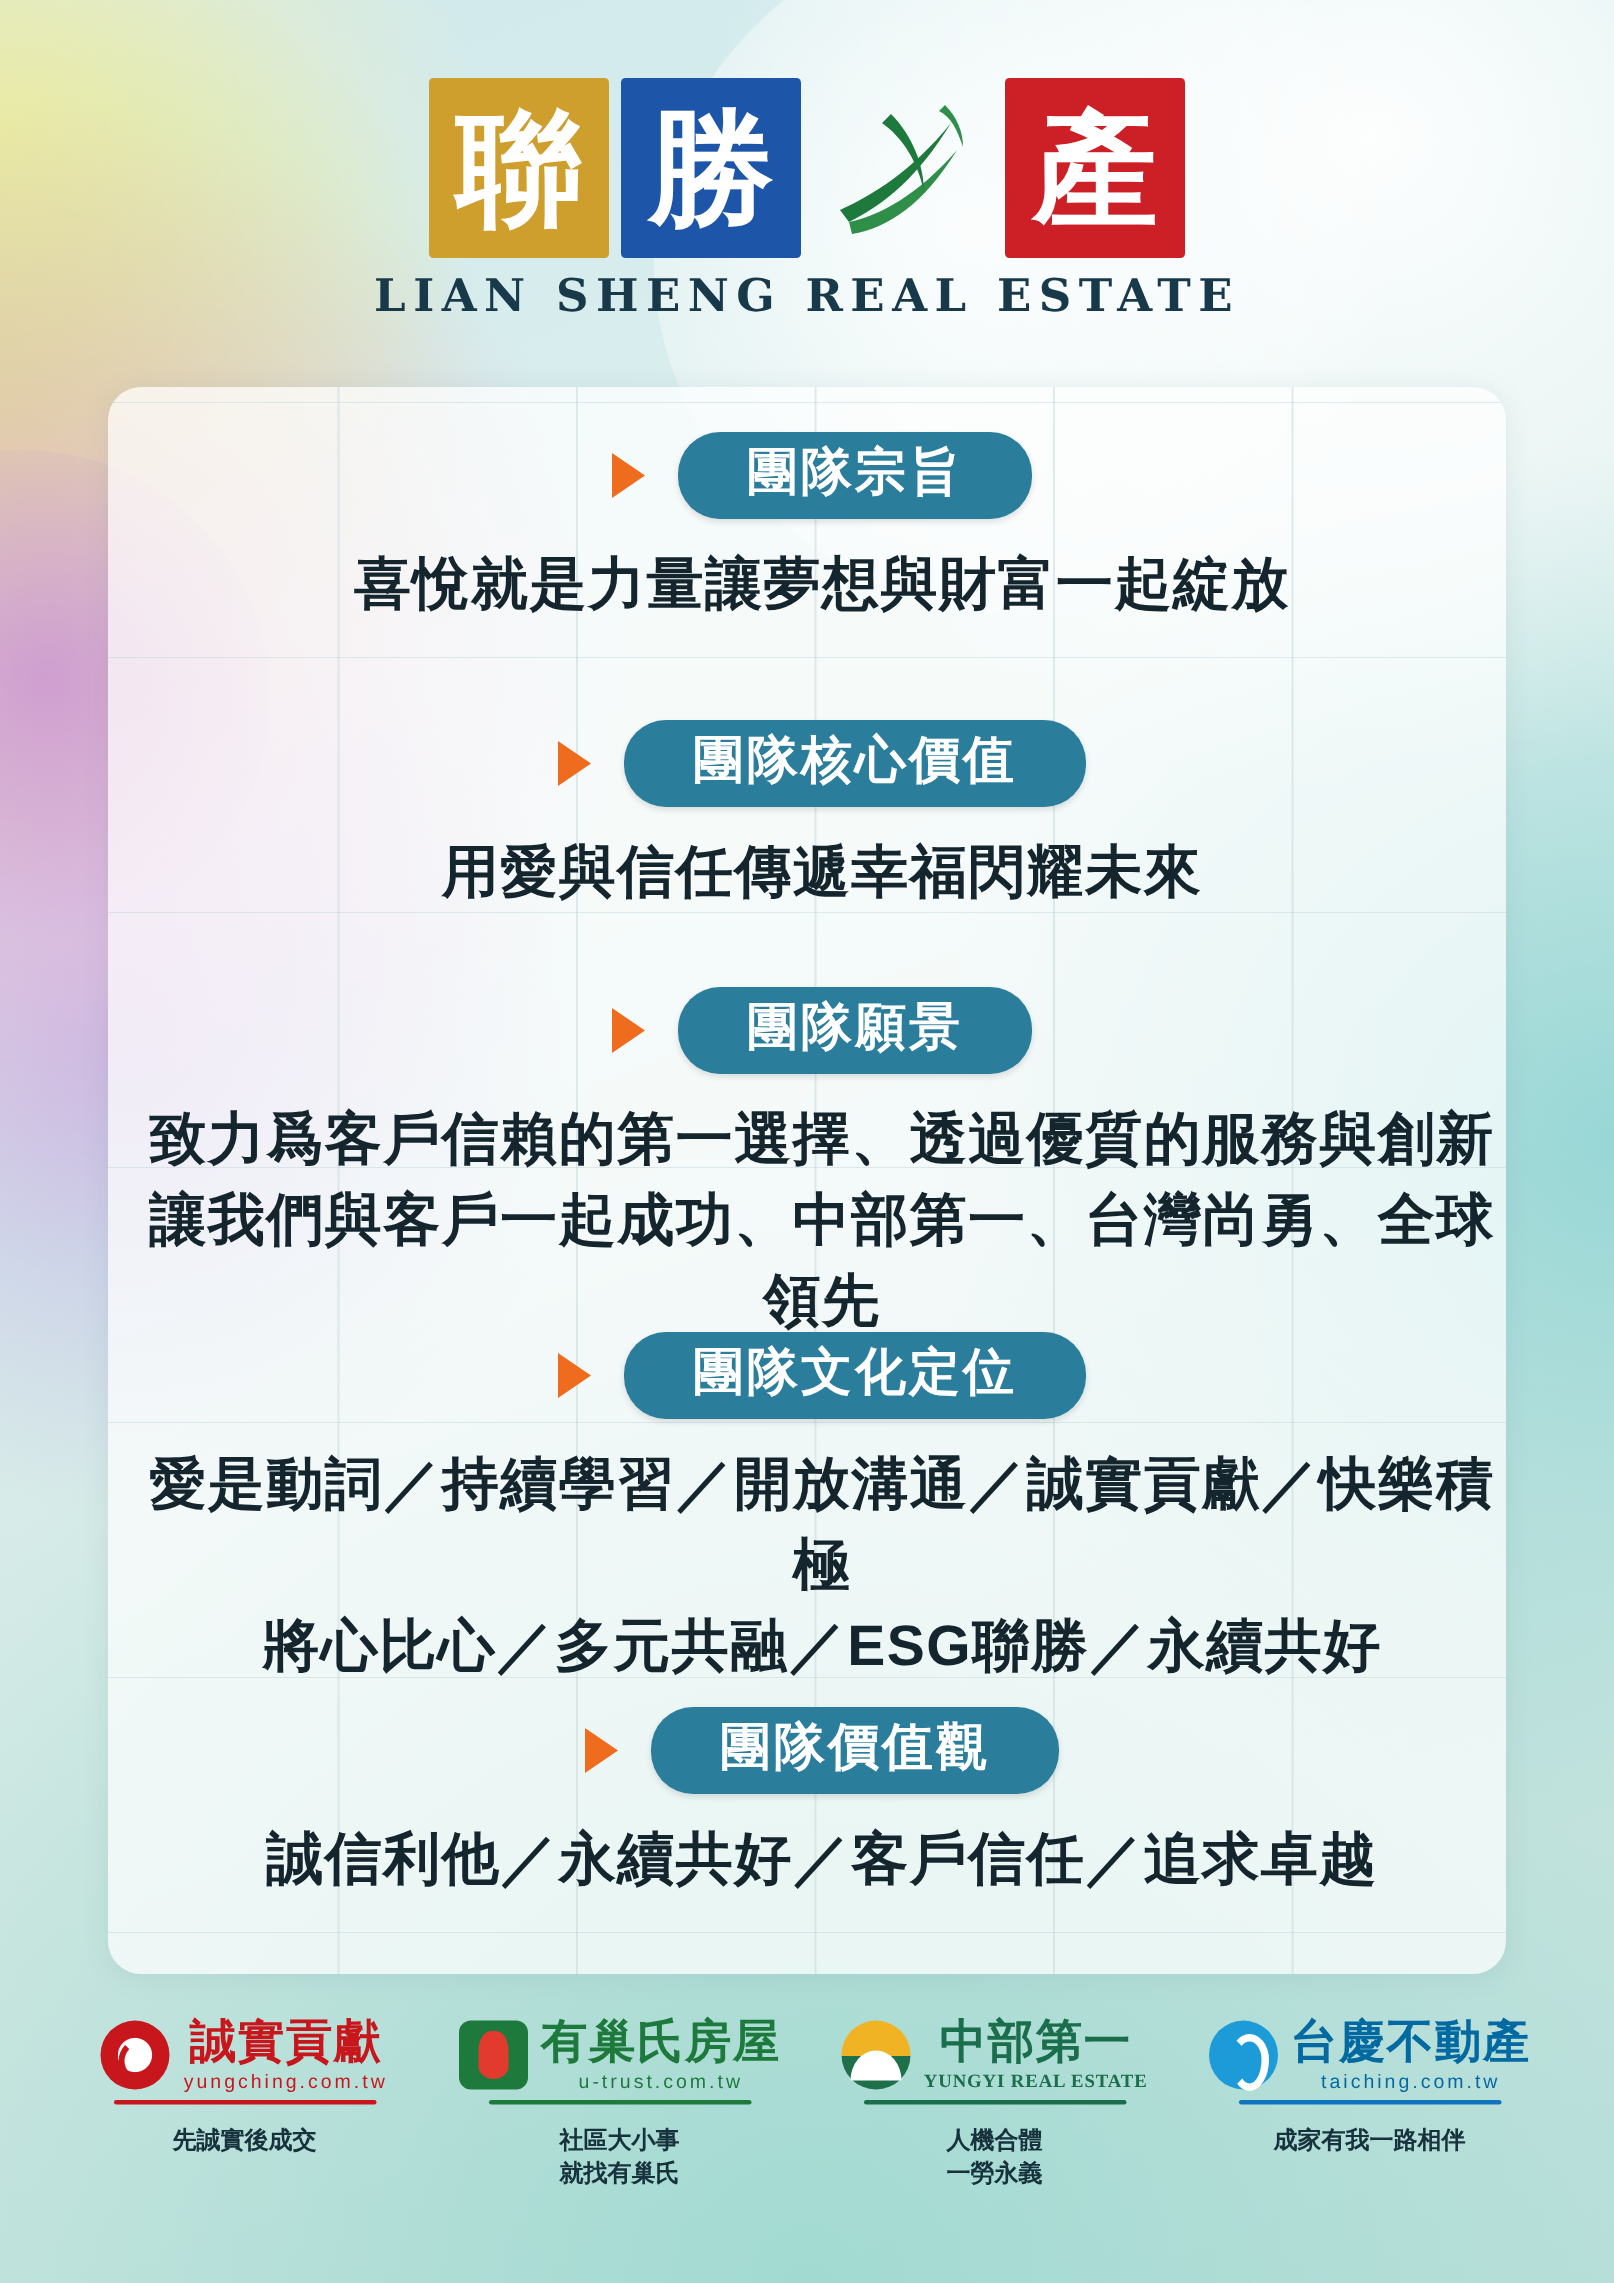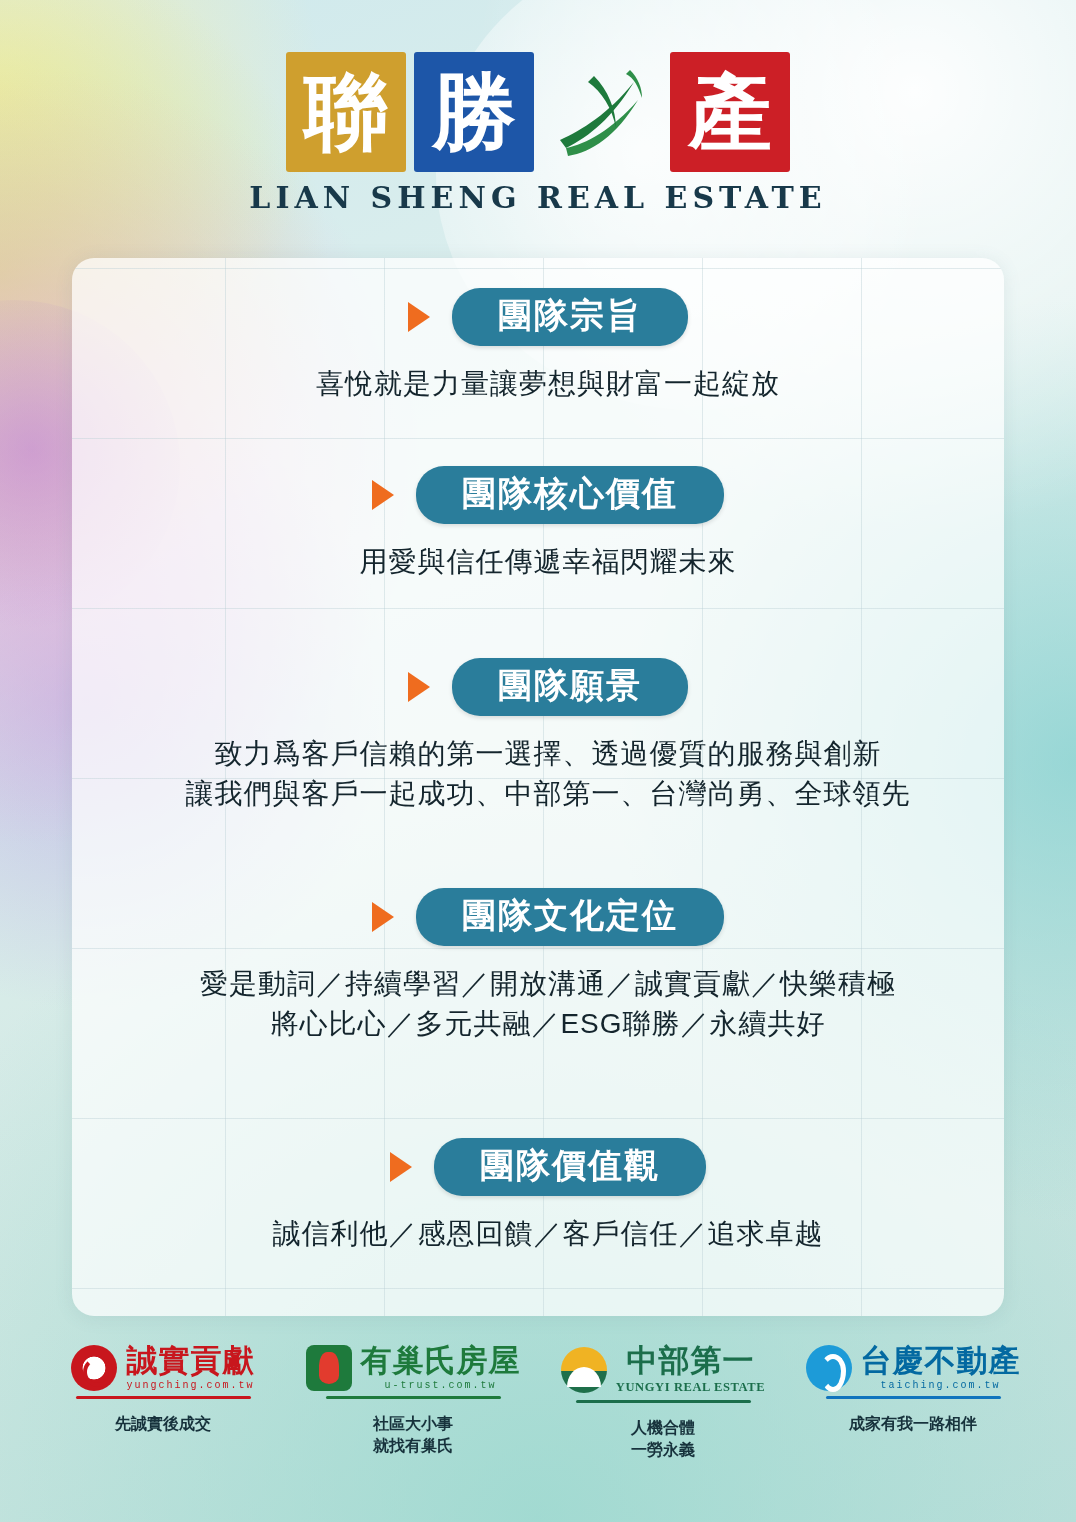--- a/index.html
+++ b/index.html
@@ -137,29 +137,29 @@
     letter-spacing: 2px;
     border-radius: 28px;
     padding: 9px 46px 12px;
     line-height: 1.1;
     white-space: nowrap;
     box-shadow: 0 2px 4px rgba(0,0,0,0.12);
   }
   .sec-body {
     margin-top: 18px;
     color: #14252d;
-    font-weight: normal;
-    font-size: 28px;
+    font-weight: bold;
+    font-size: 38px;
     line-height: 1.42;
     letter-spacing: 1px;
   }
   .sec-body .line { display: block; }
 
   .s1 { position:absolute; top: 30px;  left: 0; right: 0; }
-  .s2 { position:absolute; top: 208px; left: 0; right: 0; }
+  .s2 { position:absolute; top: 222px; left: 0; right: 0; }
   .s3 { position:absolute; top: 400px; left: 0; right: 0; }
   .s4 { position:absolute; top: 630px; left: 0; right: 0; }
   .s5 { position:absolute; top: 880px; left: 0; right: 0; }
 
   
   .footer {
     position: absolute;
     left: 0;
     right: 0;
     top: 1345px;
@@ -222,24 +222,24 @@
     border-radius: 50% 50% 50% 50% / 45% 45% 55% 55%;
     border-left-color: transparent;
   }
   .brand-name {
     font-size: 31px;
     font-weight: bold;
     line-height: 1;
     letter-spacing: 1px;
   }
   .brand-url {
-    font-size: 10px;
+    font-size: 13px;
     letter-spacing: 2px;
     margin-top: 4px;
-    font-family: Liberation Mono, monospace;
+    font-family: Liberation Sans, sans-serif;
   }
   .brand-sub-en {
     font-size: 12.5px;
     letter-spacing: 0.6px;
     margin-top: 4px;
     font-weight: bold;
     font-family: Liberation Serif, serif;
   }
   .brand-underline {
     height: 3px;
@@ -332,21 +332,21 @@
       <span class="line">將心比心／多元共融／ESG聯勝／永續共好</span>
     </div>
   </div>
 
   <div class="section s5">
     <div class="sec-head">
       <div class="arrow"></div>
       <div class="pill">團隊價值觀</div>
     </div>
     <div class="sec-body">
-      <span class="line">誠信利他／感恩回饋／客戶信任／追求卓越</span>
+      <span class="line">誠信利他／永續共好／客戶信任／追求卓越</span>
     </div>
   </div>
 
 </div>
 
 <div class="footer">
 
   <div class="brand">
     <div class="brand-row">
       <div class="brand-mark mark-yc"></div>

